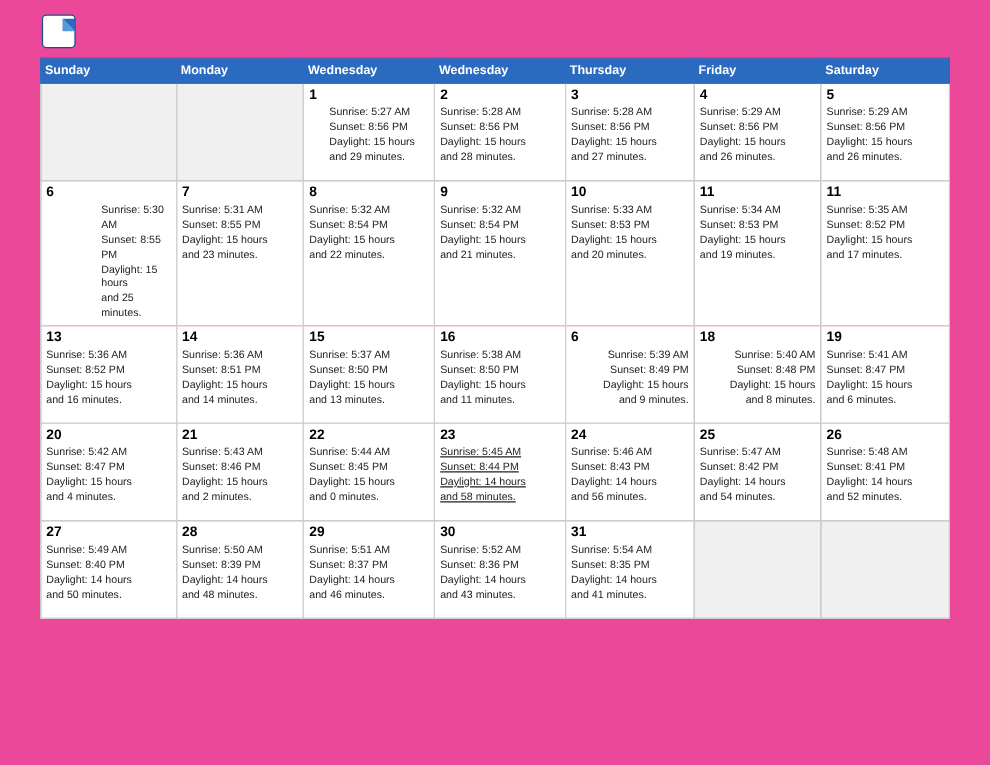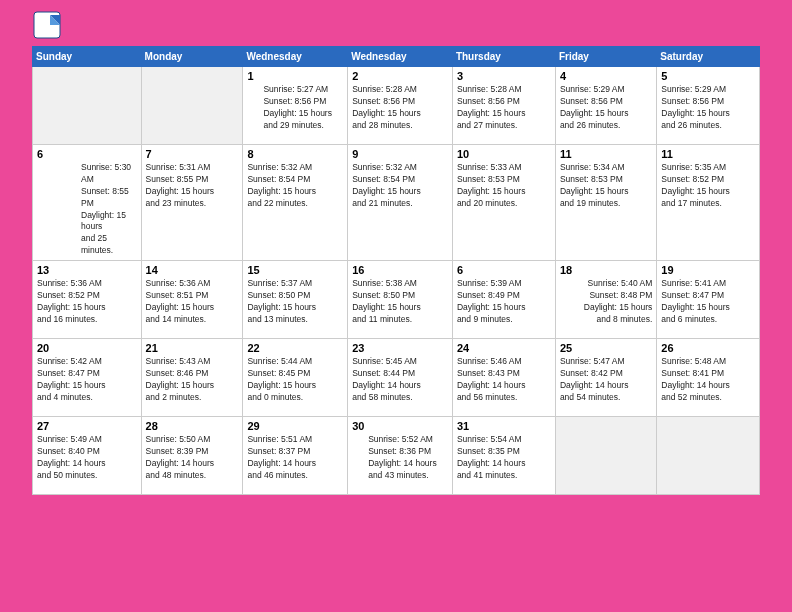--- a/index.html
+++ b/index.html
@@ -236,21 +236,21 @@
           </td>
           <td>
             <span class="day-num">16</span>
             <div class="day-info" style="white-space: pre-line;">Sunrise: 5:38 AM
 Sunset: 8:50 PM
 Daylight: 15 hours
 and 11 minutes.</div>
           </td>
           <td>
             <span class="day-num">6</span>
-            <div class="day-info" style="white-space: pre-line;">Sunrise: 5:39 AM
+            <div class="day-info" style="white-space: pre-line; text-align: right;">Sunrise: 5:39 AM
 Sunset: 8:49 PM
 Daylight: 15 hours
 and 9 minutes.</div>
           </td>
           <td>
             <span class="day-num">18</span>
             <div class="day-info" style="white-space: pre-line; text-align: right;">Sunrise: 5:40 AM
 Sunset: 8:48 PM
 Daylight: 15 hours
 and 8 minutes.</div>
@@ -280,21 +280,21 @@
           </td>
           <td>
             <span class="day-num">22</span>
             <div class="day-info" style="white-space: pre-line;">Sunrise: 5:44 AM
 Sunset: 8:45 PM
 Daylight: 15 hours
 and 0 minutes.</div>
           </td>
           <td>
             <span class="day-num">23</span>
-            <div class="day-info" style="white-space: pre-line;">Sunrise: 5:45 AM
+            <div class="day-info" style="white-space: pre-line; text-decoration: underline;">Sunrise: 5:45 AM
 Sunset: 8:44 PM
 Daylight: 14 hours
 and 58 minutes.</div>
           </td>
           <td>
             <span class="day-num">24</span>
             <div class="day-info" style="white-space: pre-line;">Sunrise: 5:46 AM
 Sunset: 8:43 PM
 Daylight: 14 hours
 and 56 minutes.</div>
@@ -331,21 +331,21 @@
           </td>
           <td>
             <span class="day-num">29</span>
             <div class="day-info" style="white-space: pre-line;">Sunrise: 5:51 AM
 Sunset: 8:37 PM
 Daylight: 14 hours
 and 46 minutes.</div>
           </td>
           <td>
             <span class="day-num">30</span>
-            <div class="day-info" style="white-space: pre-line; margin-left: 16px;">Sunrise: 5:52 AM
+            <div class="day-info" style="white-space: pre-line;">Sunrise: 5:52 AM
 Sunset: 8:36 PM
 Daylight: 14 hours
 and 43 minutes.</div>
           </td>
           <td>
             <span class="day-num">31</span>
             <div class="day-info" style="white-space: pre-line;">Sunrise: 5:54 AM
 Sunset: 8:35 PM
 Daylight: 14 hours
 and 41 minutes.</div>

